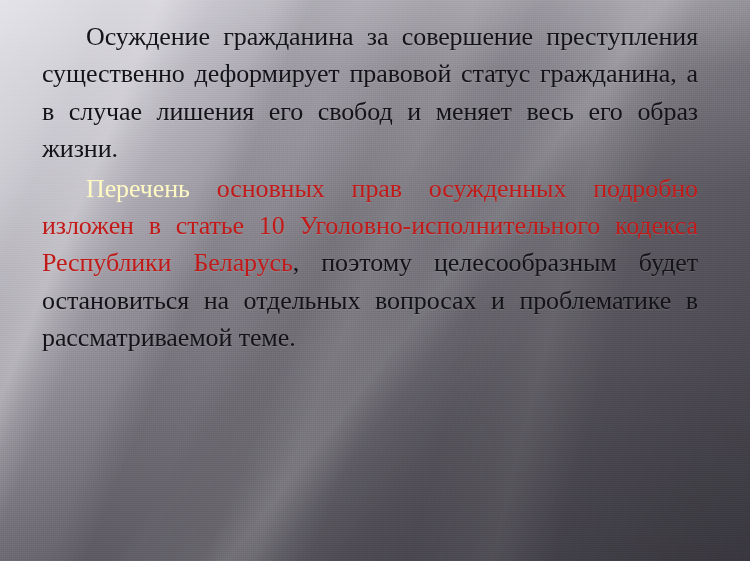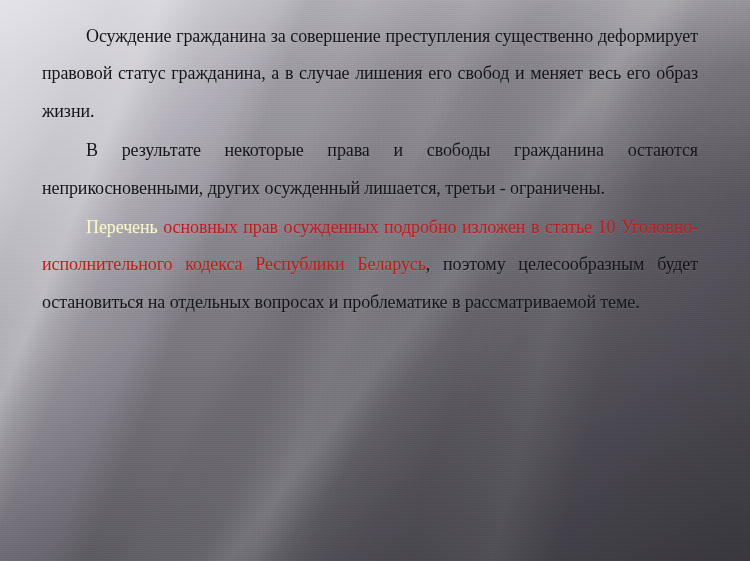--- a/index.html
+++ b/index.html
@@ -114,21 +114,21 @@
   
   .content {
     position: absolute;
     left: 42px;
     top: 18px;
     width: 656px;
     z-index: 5;
   }
   p.para {
     margin: 0 0 2px 0;
-    font-size: 18px;
+    font-size: 26px;
     line-height: 37.4px;
     text-align: justify;
     text-indent: 44px;
     color: #131318;
     letter-spacing: -0.1px;
     text-shadow: 0 1px 1px rgba(255,255,255,0.13);
   }
   p.para:last-child { margin-bottom: 0; }
   .tx-red  { color: #c21a18; }
   .tx-blue { color: #fef9c3; }
@@ -144,18 +144,17 @@
   <div class="bg-layer bg-streak-b"></div>
   <div class="bg-layer bg-streak-c"></div>
   <div class="bg-layer bg-corner-light"></div>
   <div class="bg-layer bg-corner-dark"></div>
   <div class="bg-layer bg-noise"></div>
 
   <div class="content">
 
     <p class="para"><span>Осуждение гражданина за совершение преступления существенно деформирует правовой статус гражданина, а в случае лишения его свобод и меняет весь его образ жизни.</span></p>
 
-    <p class="para"><span>В результате некоторые права и свободы гражданина остаются неприкосновенными, других осужденный лишается, третьи - ограничены.</span></p>
 
     <p class="para"><span class="tx-blue">Перечень</span><span> </span><span class="tx-red">основных прав осужденных подробно изложен в статье 10 Уголовно-исполнительного кодекса Республики Беларусь</span><span>, поэтому целесообразным будет остановиться на отдельных вопросах и проблематике в рассматриваемой теме.</span></p>
 
   </div>
 </div>
 
 </body></html>

